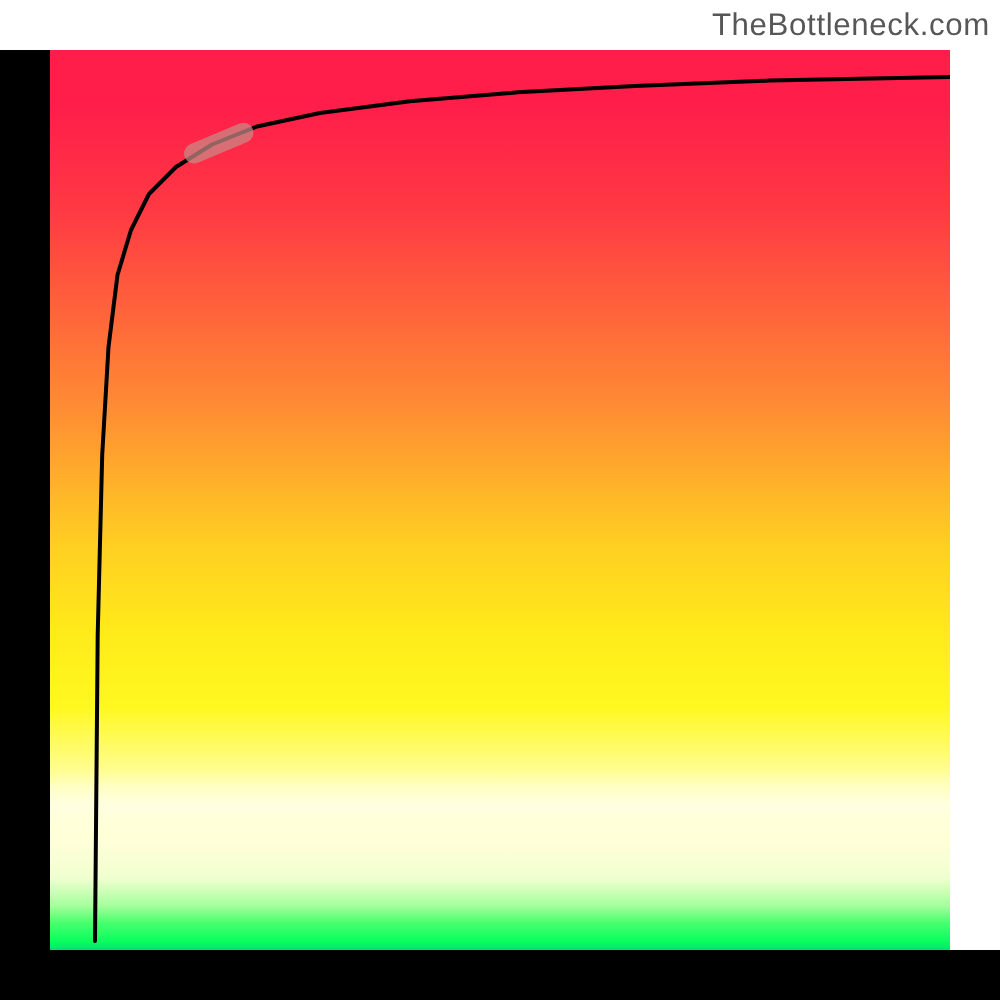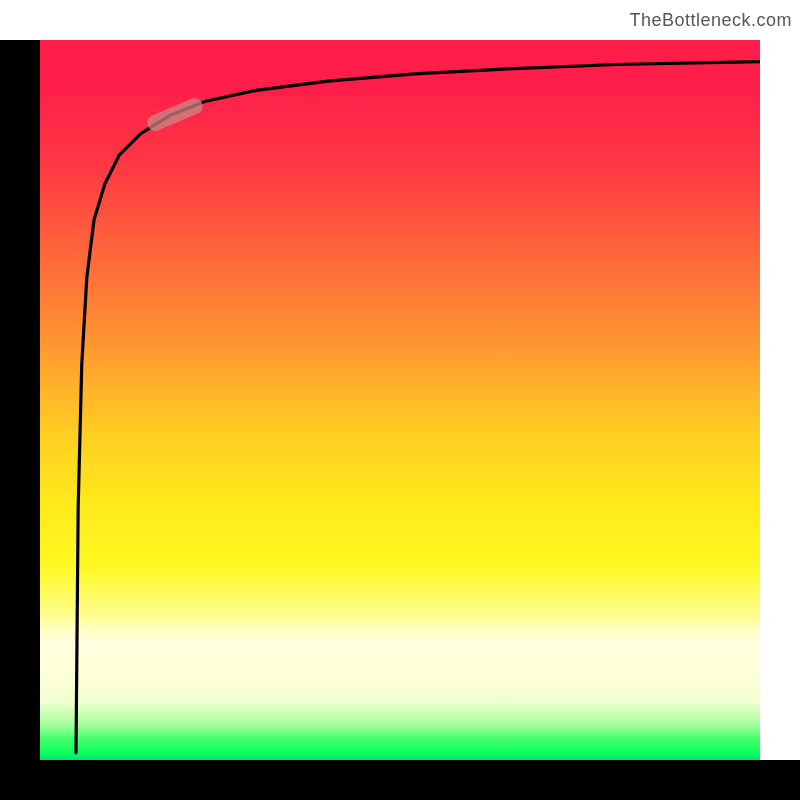--- a/index.html
+++ b/index.html
@@ -85,21 +85,21 @@
     left: 0;
     width: 720px;
     height: 720px;
   }
   .watermark {
     position: absolute;
     top: 0;
     right: 8px;
     height: 40px;
     line-height: 40px;
-    font-size: 18px;
+    font-size: 25px;
     color: #575757;
     letter-spacing: 0.5px;
   }
 </style>
 </head>
 <body>
 
 <div class="frame">
 
   <div class="plot-area">

